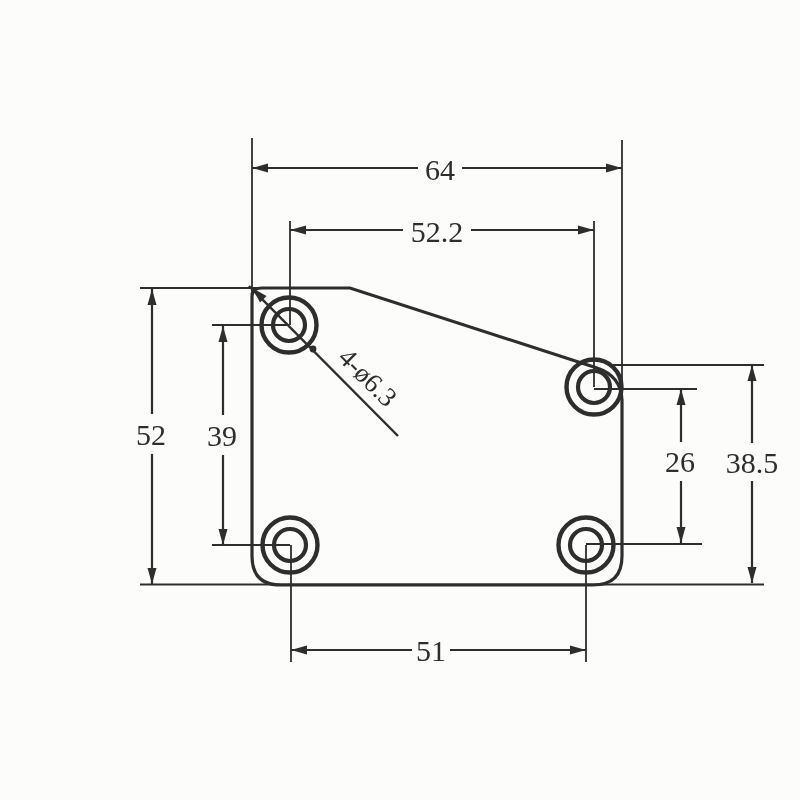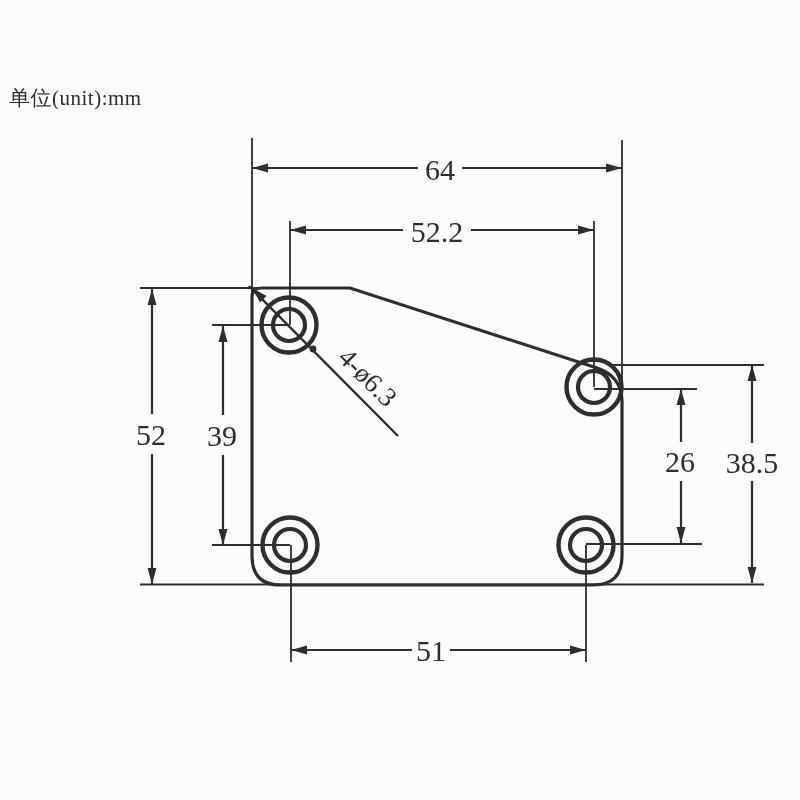--- a/index.html
+++ b/index.html
@@ -41,21 +41,20 @@
     font-family:"Liberation Serif","DejaVu Serif",serif;
     font-size:27px;
     text-anchor:middle;
   }
 </style>
 </head>
 <body>
 
 <div class="canvas">
 
-  <div class="units-label">单位(unit):mm</div>
 
   <svg class="drawing" width="800" height="800" viewBox="0 0 800 800">
 
     <path class="outline" d="M262,288 L350,288 L597,368 Q621,376 622,400 L622,556 Q622,585 593,585 L281,585 Q252,585 252,556 L252,296 Q252,288 262,288 Z"></path>
 
     <g>
       <path class="extline" d="M252,138 V298 M622,140 V390"></path>
       <path class="extline" d="M290,221 V325 M594,221 V387"></path>
       <path class="extline" d="M140,288 H262"></path>
       <path class="extline" d="M140,584.5 H764"></path>

